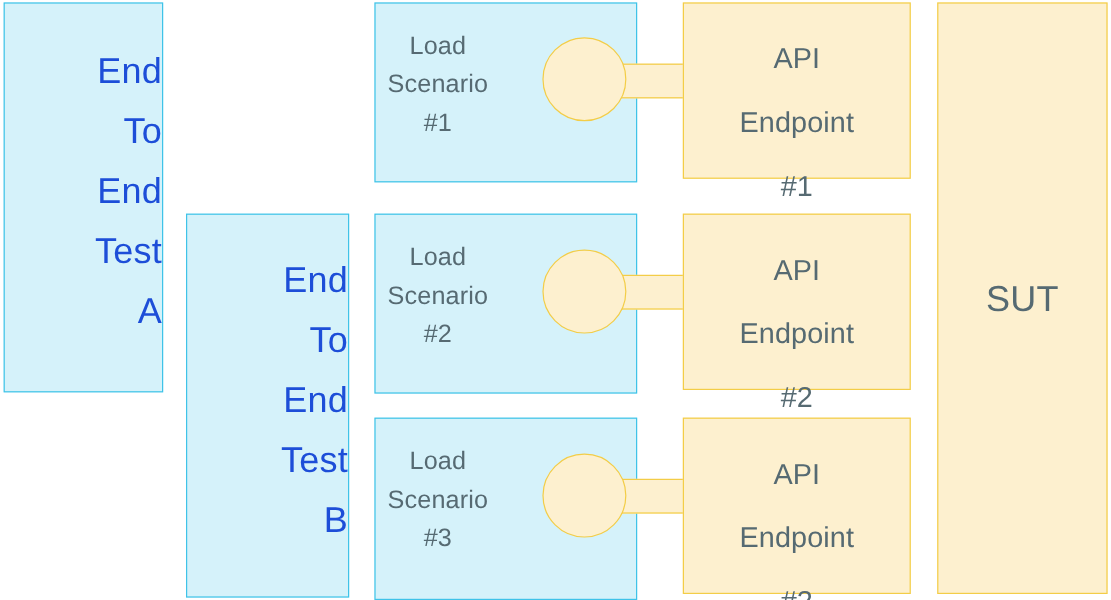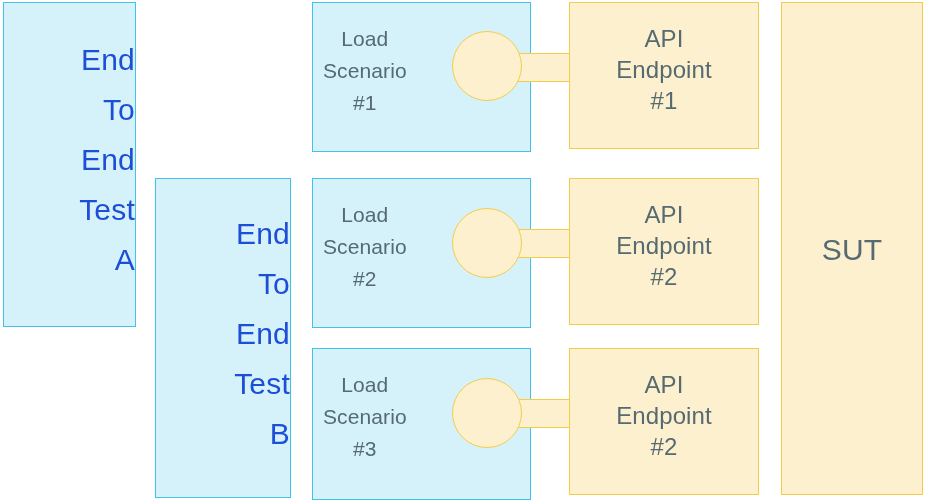--- a/index.html
+++ b/index.html
@@ -47,21 +47,21 @@
     text-align: center;
     letter-spacing: 0.1px;
   }
   .endpoint-label {
     position: absolute;
     left: 0;
     right: 0;
     text-align: center;
     color: #566a72;
     font-size: 24px;
-    line-height: 31px;
+    line-height: 53px;
     white-space: pre-line;
     letter-spacing: 0.1px;
   }
   .sut-label {
     position: absolute;
     left: 0;
     right: 0;
     text-align: center;
     color: #566a72;
     font-size: 30px;

